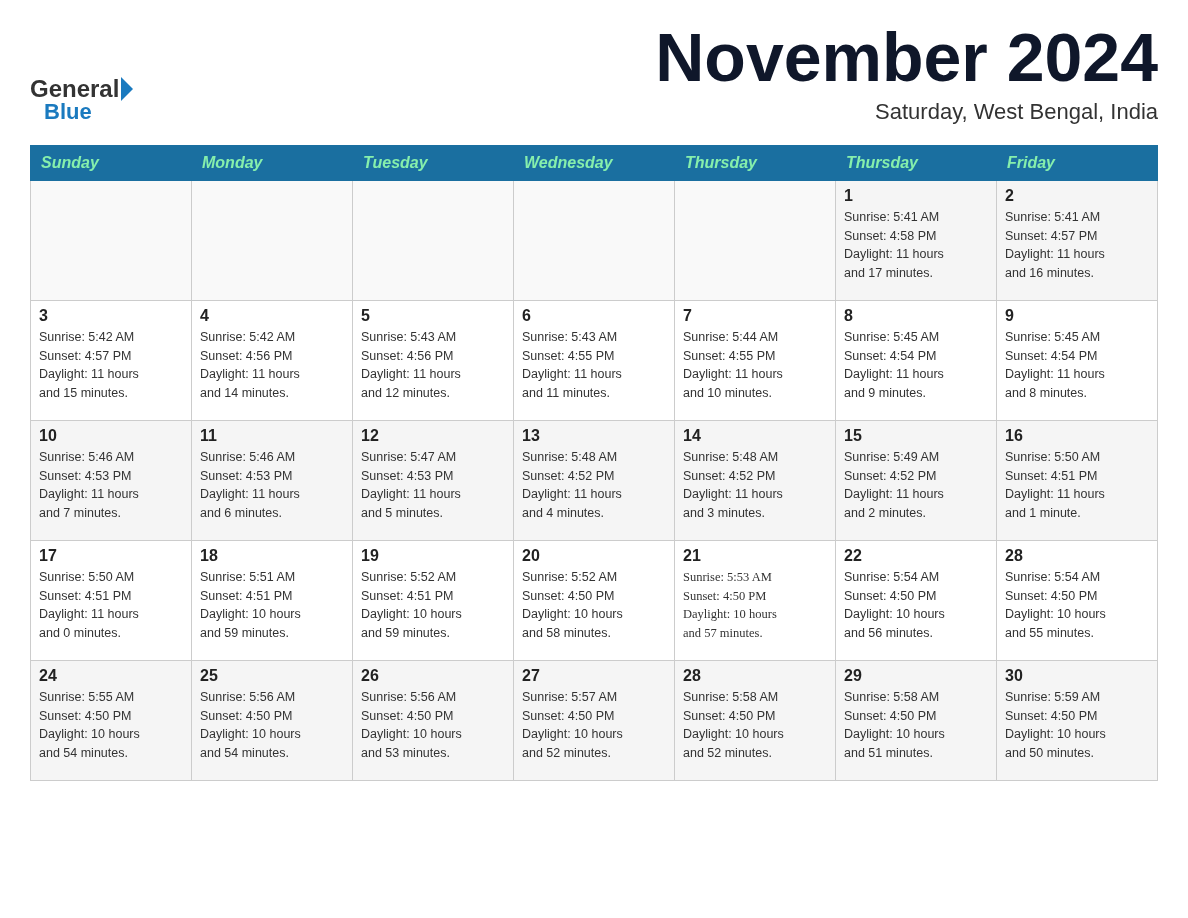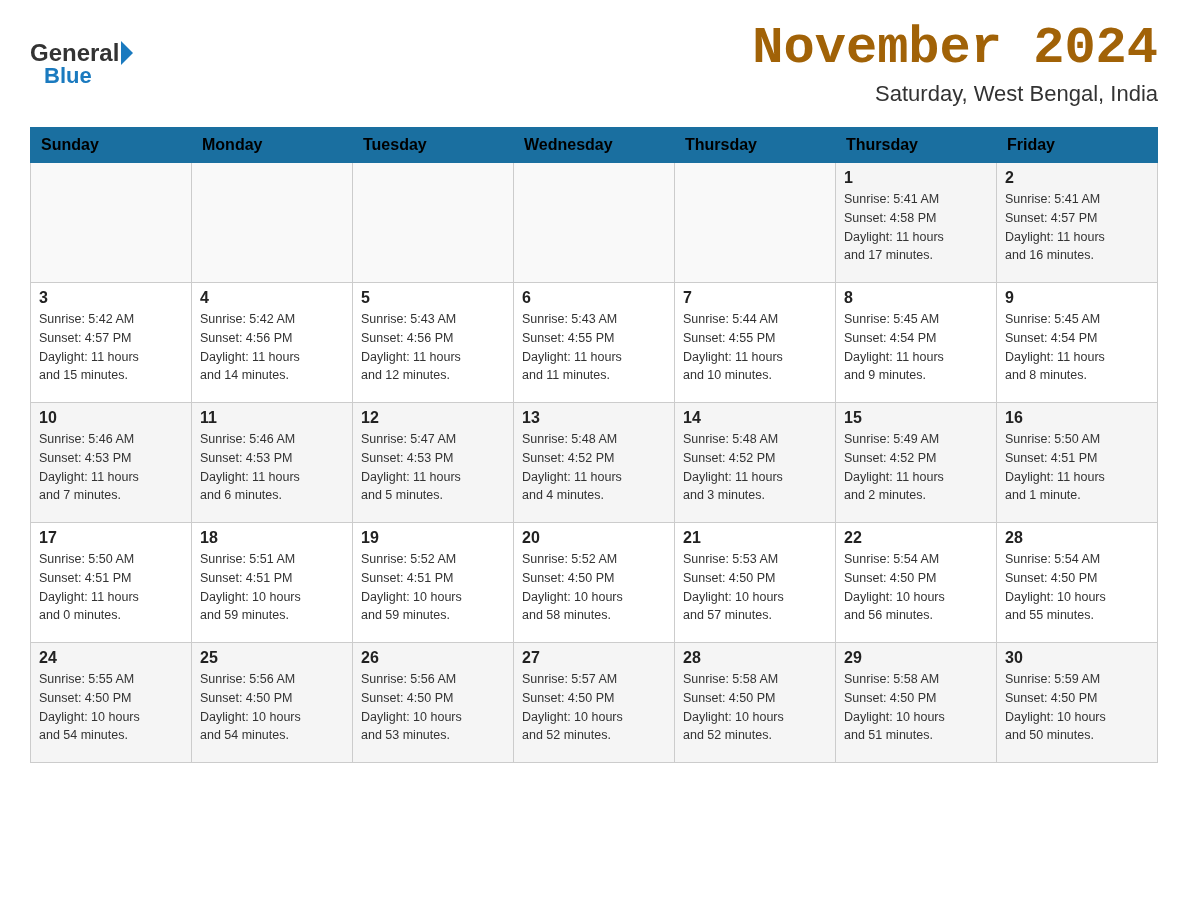--- a/index.html
+++ b/index.html
@@ -7,21 +7,21 @@
       font-family: Arial, sans-serif;
       background: #fff;
       color: #333;
       width: 1188px;
       min-height: 918px;
       padding: 20px 30px;
     }
     .header {
       display: flex;
       justify-content: space-between;
-      align-items: center;
+      align-items: flex-end;
       margin-bottom: 20px;
     }
     .logo {
       display: flex;
       flex-direction: column;
       align-items: flex-start;
     }
     .logo-text {
       display: flex;
       align-items: center;
@@ -42,43 +42,43 @@
       color: #1a7abf;
       font-size: 22px;
       font-weight: bold;
       margin-top: -4px;
       margin-left: 14px;
     }
     .title-section {
       text-align: right;
     }
     .month-title {
-      font-size: 52px;
-      font-weight: bold;
-      color: #a16207;
+      font-size: 68px;
+      font-weight: bold;
+      color: #0f172a;
       line-height: 1.1;
-      font-family: Liberation Mono, monospace;
     }
     .location-title {
       font-size: 22px;
       color: #333;
       margin-top: 4px;
     }
     .calendar {
       width: 100%;
       border-collapse: collapse;
     }
     .calendar th {
       background-color: #1a6fa0;
-      color: #000000;
+      color: #86efac;
       font-size: 16px;
       font-weight: bold;
       padding: 8px 10px;
       text-align: left;
       border: 1px solid #1a6fa0;
+      font-style: italic;
     }
     .calendar td {
       border: 1px solid #ccc;
       vertical-align: top;
       padding: 6px 8px;
       width: calc(100% / 7);
       height: 120px;
       font-size: 13px;
       color: #333;
       background: #fff;
@@ -282,21 +282,21 @@
         </td>
         <td>
           <span class="day-number">20</span>
           <div class="day-info" style="white-space: pre-line;">Sunrise: 5:52 AM
 Sunset: 4:50 PM
 Daylight: 10 hours
 and 58 minutes.</div>
         </td>
         <td>
           <span class="day-number">21</span>
-          <div class="day-info" style="white-space: pre-line;">Sunrise: 5:53 AM
+          <div class="day-info" style="white-space: pre-line; font-family: Liberation Serif, serif;">Sunrise: 5:53 AM
 Sunset: 4:50 PM
 Daylight: 10 hours
 and 57 minutes.</div>
         </td>
         <td>
           <span class="day-number">22</span>
           <div class="day-info" style="white-space: pre-line;">Sunrise: 5:54 AM
 Sunset: 4:50 PM
 Daylight: 10 hours
 and 56 minutes.</div>

